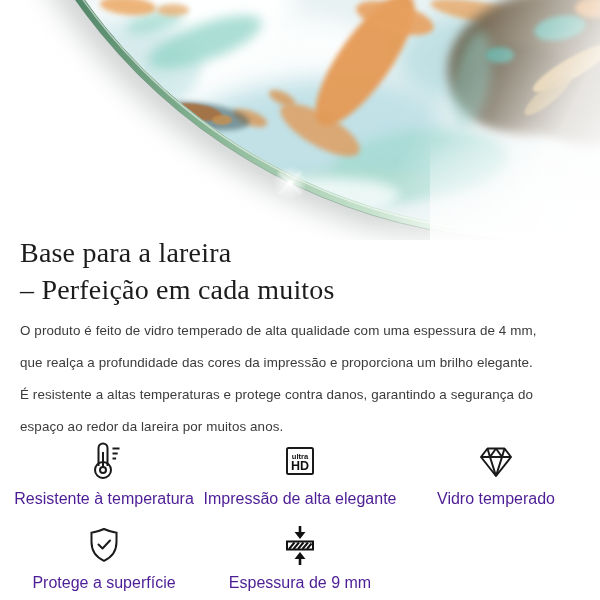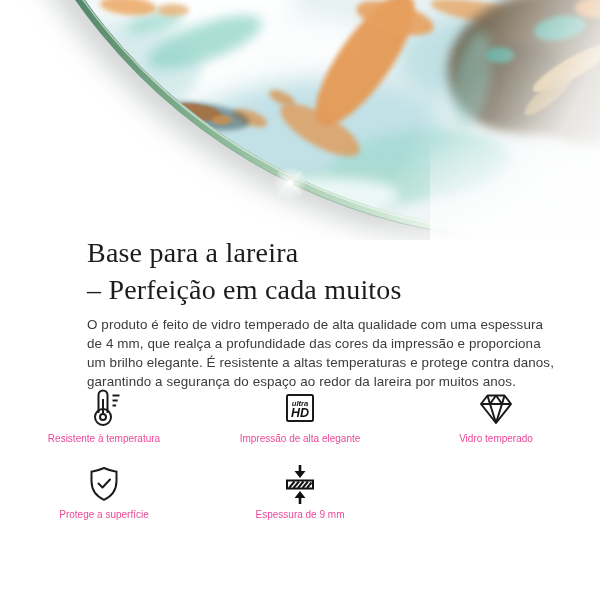--- a/index.html
+++ b/index.html
@@ -8,41 +8,41 @@
     font-family:"Liberation Sans","DejaVu Sans",sans-serif;
     -webkit-font-smoothing:antialiased;
   }
   .page{width:600px;height:600px;position:relative;background:#fff;}
 
   
   .hero{position:relative;width:600px;height:240px;overflow:hidden;}
   .hero svg{display:block;}
 
   
-  .content{padding:0 45px;margin-left:42px;}
+  .content{padding:0 20px;}
   h1{
     margin:-6px 0 0 0;
     font-family:"Liberation Serif","DejaVu Serif",serif;
     font-weight:400;color:#1c1c1c;
     font-size:28px;line-height:37px;letter-spacing:.2px;
   }
   
   .desc{
     margin:7px 0 0 0;max-width:525px;
-    font-size:13.4px;line-height:19px;color:#3b3b3b;letter-spacing:.1px;
+    font-size:13.4px;line-height:32px;color:#3b3b3b;letter-spacing:.1px;
   }
 
   
   .features{
     margin-top:-6px;padding:0 6px;
     display:grid;grid-template-columns:1fr 1fr 1fr;row-gap:15px;
   }
   .feature{display:flex;flex-direction:column;align-items:center;}
-  .feature .icon-box{height:46px;display:flex;align-items:center;justify-content:center;font-style:italic;}
-  .feature .label{font-size:10px;color:#ec4899;line-height:15px;text-align:center;}
+  .feature .icon-box{height:46px;display:flex;align-items:flex-end;justify-content:center;}
+  .feature .label{margin-top:8px;font-size:16px;color:#4c1d95;line-height:15px;text-align:center;}
   .ic{stroke:#1a1a1a;fill:none;stroke-width:2;}
 </style>
 </head>
 <body>
 
 <div class="page">
 
   <div class="hero">
     <svg width="600" height="240" viewBox="0 0 600 240">
       <defs>

